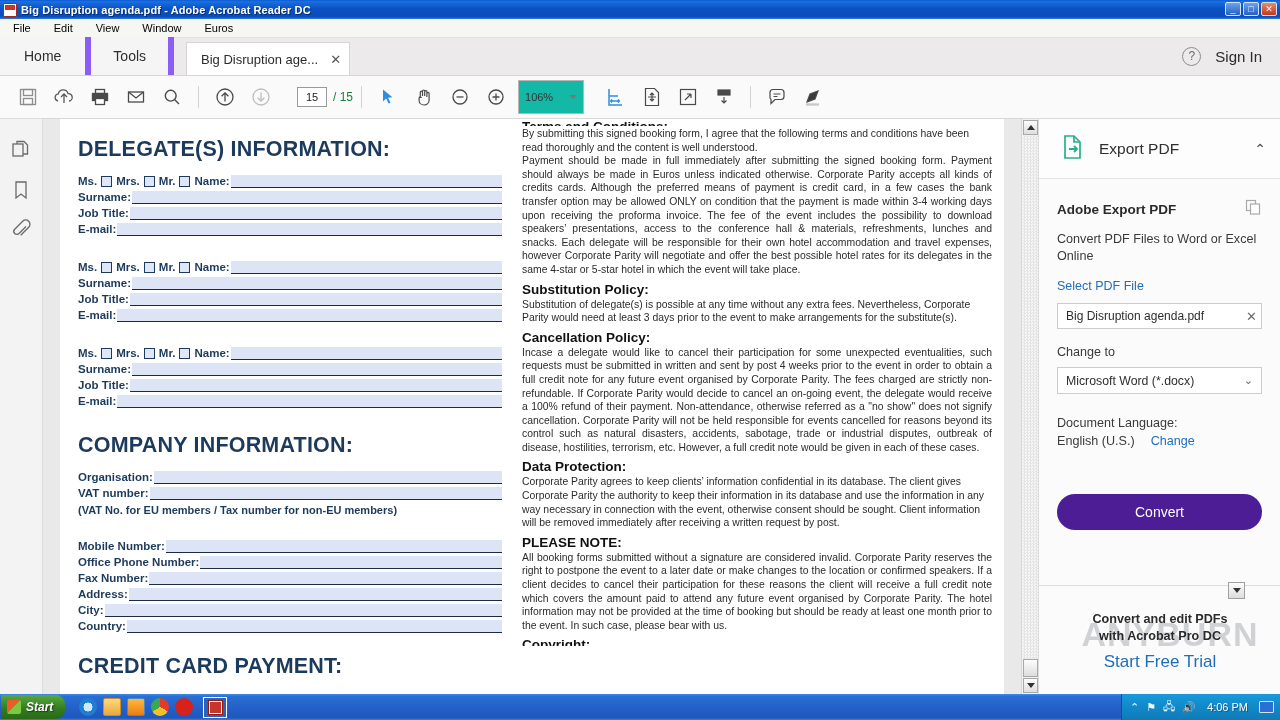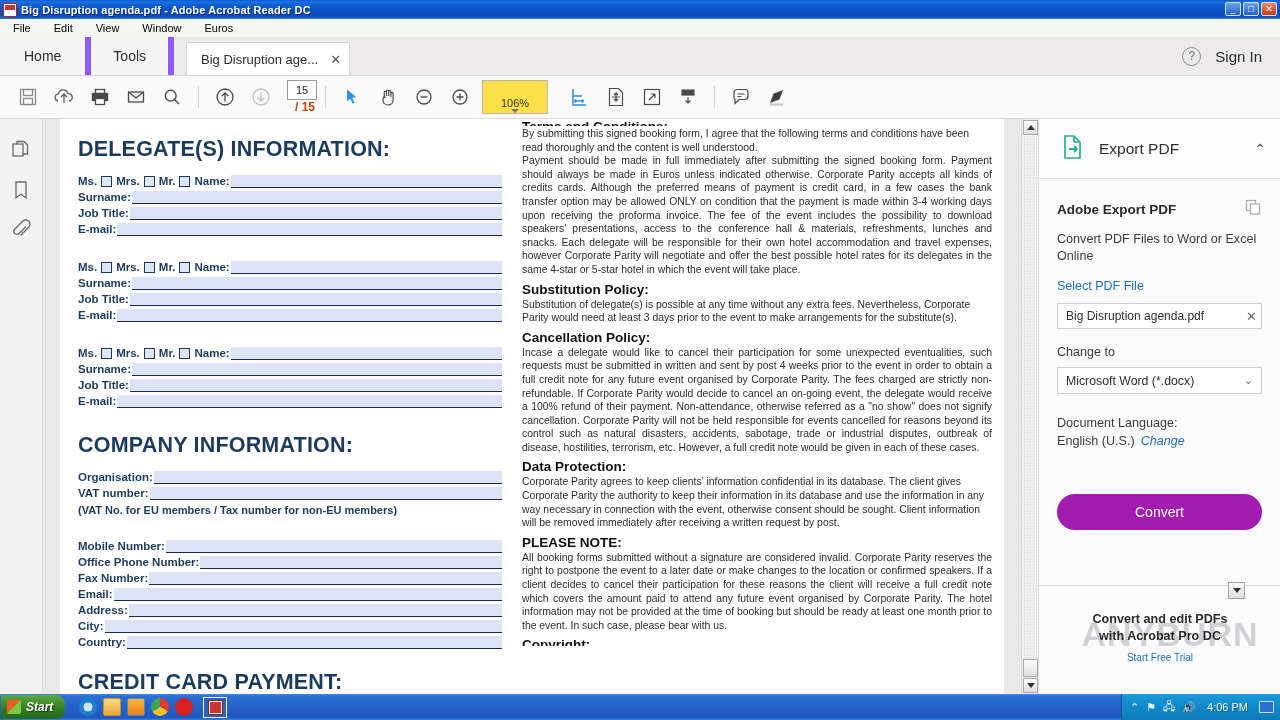--- a/index.html
+++ b/index.html
@@ -85,25 +85,25 @@
   .tbi {
     width: 36px; height: 36px; display: flex; align-items: center; justify-content: center;
     cursor: pointer; color: #5b5b5b;
   }
   .tbi.dim { color: #b9b9b9; }
   .tbsep { width: 1px; height: 22px; background: #d2d2d2; margin: 0 8px; }
   .pagebox {
     width: 30px; height: 20px; border: 1px solid #9a9a9a; background: #fff;
     font-size: 11px; text-align: center; line-height: 18px; color: #222;
   }
-  .pagetot { font-size: 12px; color: #c2410c; margin-left: 6px; font-weight: bold; }
+  .pagetot { font-size: 12px; color: #15803d; margin-left: 6px; }
   .zoombox {
-    width: 66px; height: 23px; border: 1px solid #b6b6b6; background: #fde047;
+    width: 66px; height: 23px; border: 1px solid #b6b6b6; background: #14b8a6;
     display: flex; align-items: center; justify-content: space-between;
-    padding: 16px 6px; font-size: 11px; color: #333; margin-left: 4px; flex-direction: column;
+    padding: 16px 6px; font-size: 11px; color: #333; margin-left: 4px;
   }
   .caret-dn { width:0;height:0;border-left:4px solid transparent;border-right:4px solid transparent;border-top:4px solid #777; }
 
   
   .navrail {
     position: absolute; left: 0; top: 119px; width: 43px; height: 575px;
     background: #f3f3f3; border-right: 1px solid #dcdcdc;
     display: flex; flex-direction: column; align-items: center; padding-top: 20px; gap: 18px;
   }
   .navicon { width: 22px; height: 22px; color: #6a6a6a; cursor: pointer; }
@@ -202,32 +202,32 @@
   .rp-file .nm { flex: 1; white-space: nowrap; overflow: hidden; }
   .rp-file .x { color: #6a6a6a; font-size: 13px; cursor: pointer; }
   .rp-label { font-size: 12.6px; color: #3a3a3a; margin-top: 16px; }
   .rp-select {
     margin-top: 8px; height: 27px; border: 1px solid #cdcdcd; background: #fff;
     display: flex; align-items: center; justify-content: space-between;
     padding: 0 8px; font-size: 12.3px; color: #2e2e2e;
   }
   .rp-lang { font-size: 12.6px; color: #3a3a3a; margin-top: 22px; }
   .rp-lang2 { font-size: 12.6px; color: #3a3a3a; margin-top: 4px; }
-  .rp-lang2 a { color: #1f6dbb; margin-left: 6px; font-style: italic; }
+  .rp-lang2 a { color: #1f6dbb; margin-left: 16px; }
   .rp-convert {
-    margin-top: 46px; height: 36px; border-radius: 18px; background: #a21caf;
+    margin-top: 46px; height: 36px; border-radius: 18px; background: #4c1d95;
     color: #fff; font-size: 14px; display: flex; align-items: center; justify-content: center;
     cursor: pointer;
   }
   .rp-divider { position:absolute; left:0; top: 466px; width: 242px; height:1px; background:#dcdcdc; }
   .rp-promo {
     position: absolute; left: 0; top: 492px; width: 242px; text-align: center;
   }
   .rp-promo .l1 { font-size: 12.6px; font-weight: bold; color: #2b2b2b; line-height: 17px; }
-  .rp-promo .l2 { font-size: 10px; color: #1f6dbb; margin-top: 7px; cursor: pointer; }
+  .rp-promo .l2 { font-size: 17px; color: #1f6dbb; margin-top: 7px; cursor: pointer; }
   .rpsb-caret {
     position: absolute; left: 1228px; top: 582px; width: 17px; height: 17px;
     background: linear-gradient(180deg,#fdfdfd,#dcdcdc); border: 1px solid #a0a0a0;
     display: flex; align-items: center; justify-content: center;
   }
 
   
   .watermark {
     position: absolute; left: 1060px; top: 592px; width: 220px; height: 85px;
     pointer-events: none; opacity: .18;
@@ -350,21 +350,21 @@
           <path d="M11 15.5V6.8M7.6 10.2L11 6.8l3.4 3.4"></path>
       </svg>
     </div>
     <div class="tbi dim">
       <svg width="22" height="22" viewBox="0 0 22 22" fill="none" stroke="#bdbdbd" stroke-width="1.3">
         <circle cx="11" cy="11" r="8"></circle>
           <path d="M11 6.5v8.7M7.6 11.8L11 15.2l3.4-3.4"></path>
       </svg>
     </div>
 
-    <div style="display:flex;align-items:center;margin-left:8px;flex-direction:column;">
+    <div style="display:flex;align-items:center;margin-left:18px;">
       <div class="pagebox">15</div>
       <div class="pagetot">/ 15</div>
     </div>
 
     <div class="tbsep"></div>
 
     <div class="tbi">
       <svg width="18" height="18" viewBox="0 0 18 18">
           <path d="M4 1.6l9.4 7.6-4.3.5 2.4 5-1.9.9-2.4-5-3.2 2.9z" fill="#2f8de4"></path>
         </svg>
@@ -553,24 +553,20 @@
         <div class="frow">
             <span class="flabel">Mobile Number:</span>
             <span class="ffield"></span>
           </div>
         <div class="frow">
             <span class="flabel">Office Phone Number:</span>
             <span class="ffield"></span>
           </div>
         <div class="frow">
             <span class="flabel">Fax Number:</span>
-            <span class="ffield"></span>
-          </div>
-        <div class="frow">
-            <span class="flabel">Email:</span>
             <span class="ffield"></span>
           </div>
         <div class="frow">
             <span class="flabel">Address:</span>
             <span class="ffield"></span>
           </div>
         <div class="frow">
             <span class="flabel">City:</span>
             <span class="ffield"></span>
           </div>

